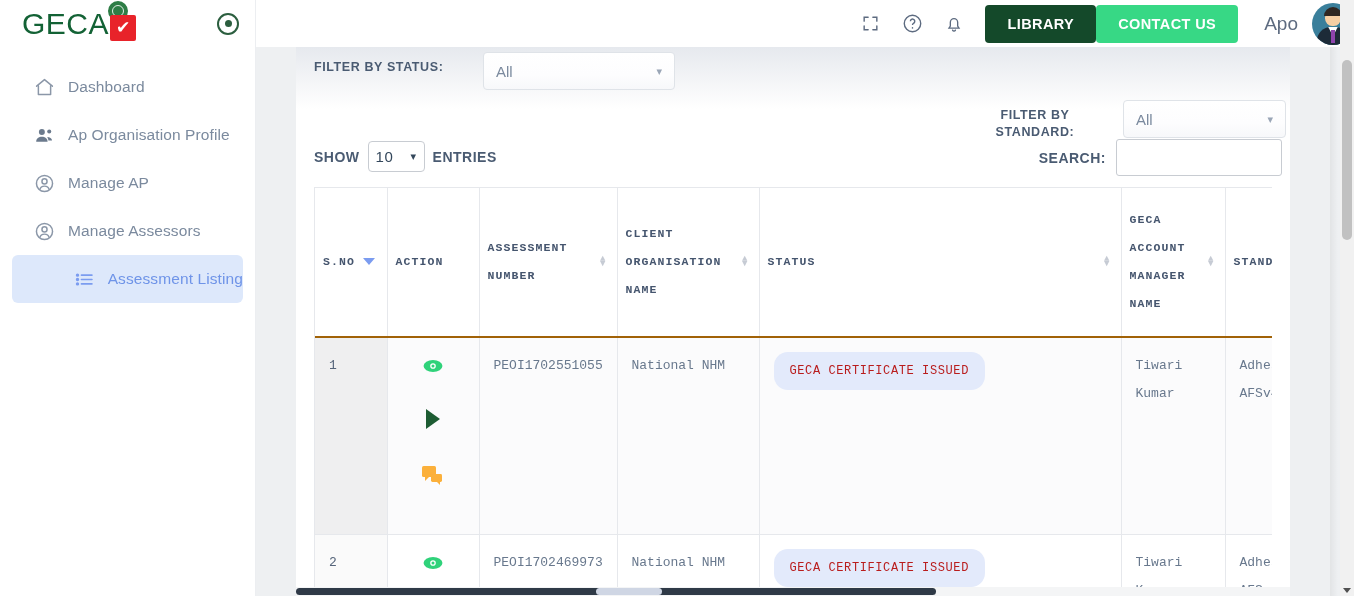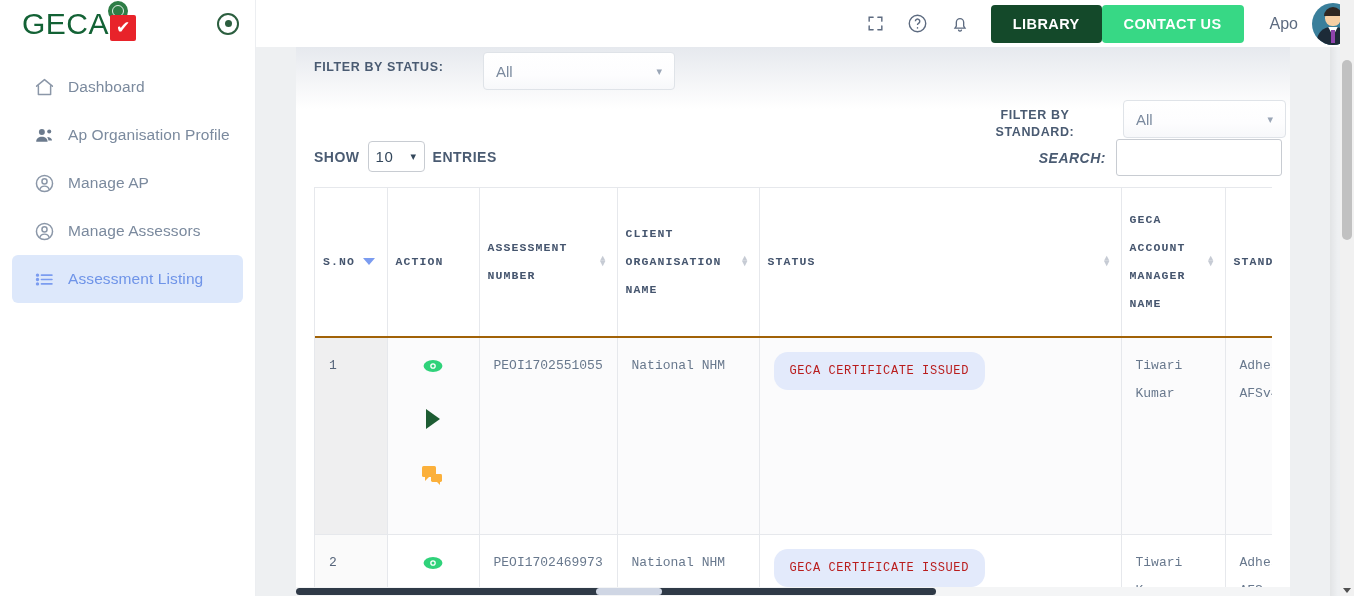--- a/index.html
+++ b/index.html
@@ -63,21 +63,21 @@
   .nav-item {
     display: flex; align-items: center;
     height: 48px;
     margin: 0 12px 0 12px;
     padding-left: 22px;
     border-radius: 6px;
     cursor: pointer;
     color: #7b8a9e;
     font-size: 15.5px;
   }
-  .nav-item.active { background: #dde8fb; color: #6f94e8; }
+  .nav-item.active { background: #dde8fb; color: #6f94e8; justify-content: flex-end; }
   .nav-ico { width: 34px; flex: 0 0 34px; display:flex; align-items:center; }
   .nav-ico svg { display:block; }
   .nav-label { letter-spacing: .1px; }
 
   
   .topbar {
     position: absolute; left: 256px; top: 0;
     width: 1098px; height: 47px;
     background: #ffffff;
     display: flex; align-items: center; justify-content: flex-end;
@@ -85,21 +85,21 @@
   }
   .tb-ico { width: 42px; display:flex; align-items:center; justify-content:center; color:#5d6b80; cursor:pointer; }
   .btn {
     height: 38px; border-radius: 4px; border: none;
     color: #ffffff; font-size: 14.5px; font-weight: 700; letter-spacing: .4px;
     padding: 0 22px; cursor: pointer; font-family: "Liberation Sans", sans-serif;
     display:flex; align-items:center; justify-content:center;
   }
   .btn-library { background: #14492a; margin-left: 10px; }
   .btn-contact { background: #3ddc84; background: #37d885; }
-  .user-name { color: #5d6b80; font-size: 16px; margin-left: 26px; }
+  .user-name { color: #5d6b80; font-size: 19px; margin-left: 26px; }
   .avatar {
     width: 42px; height: 42px; border-radius: 50%;
     margin-left: 14px; overflow: hidden; position: relative;
     background: #3a7f9b; cursor: pointer; flex: 0 0 42px;
   }
   .avatar .head { position:absolute; left:13px; top:6px; width:16px; height:17px; border-radius:50% 50% 45% 45%; background:#f6cfa4;}
   .avatar .hair { position:absolute; left:12px; top:4px; width:18px; height:9px; border-radius:9px 9px 0 0; background:#2f2722;}
   .avatar .body { position:absolute; left:5px; top:24px; width:32px; height:20px; border-radius:14px 14px 0 0; background:#1d2b38;}
   .avatar .shirt{ position:absolute; left:16px; top:24px; width:10px; height:14px; background:#ffffff; clip-path: polygon(0 0,100% 0,50% 70%);}
   .avatar .tie { position:absolute; left:19px; top:27px; width:4px; height:13px; background:#8e44ad;}
@@ -151,21 +151,21 @@
     margin: 0 8px; height: 31px; width: 57px;
     border: 1px solid #c8ccd2; border-radius: 4px; background: #fff;
     display: flex; align-items: center; padding: 0 7px;
     font-size: 15px; font-weight: 400; color: #33475b; cursor: pointer;
   }
   .mini-sel .chev { margin-left: auto; font-size: 11px; color:#33475b;}
   .search-wrap {
     position: absolute; right: 8px; top: 30px;
     display: flex; align-items: center;
   }
-  .search-lbl { font-size: 14px; font-weight: 700; letter-spacing: .5px; color:#4a5b72; margin-right: 10px; font-style: italic;}
+  .search-lbl { font-size: 14px; font-weight: 700; letter-spacing: .5px; color:#4a5b72; margin-right: 10px;}
   .search-input {
     width: 166px; height: 37px;
     border: 1px solid #c8ccd2; border-radius: 3px;
     background: #fff; outline: none; padding: 0 8px;
     font-family: "Liberation Sans", sans-serif; font-size: 14px; color:#33475b;
   }
 
   
   .tbl-scroll {
     position: relative; margin: 0 18px;

